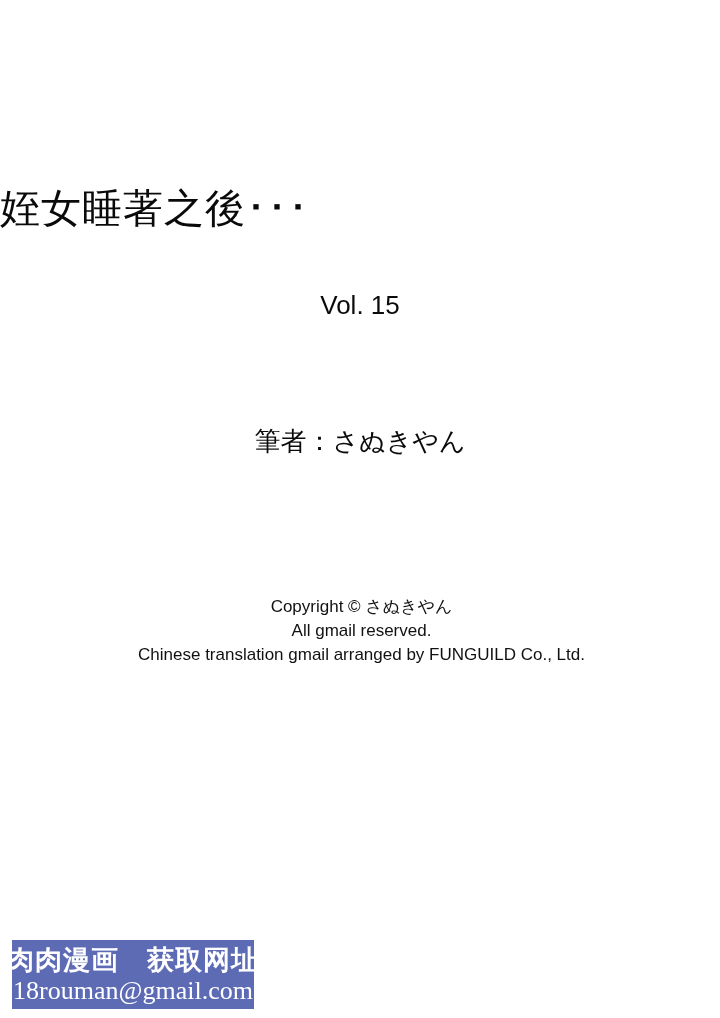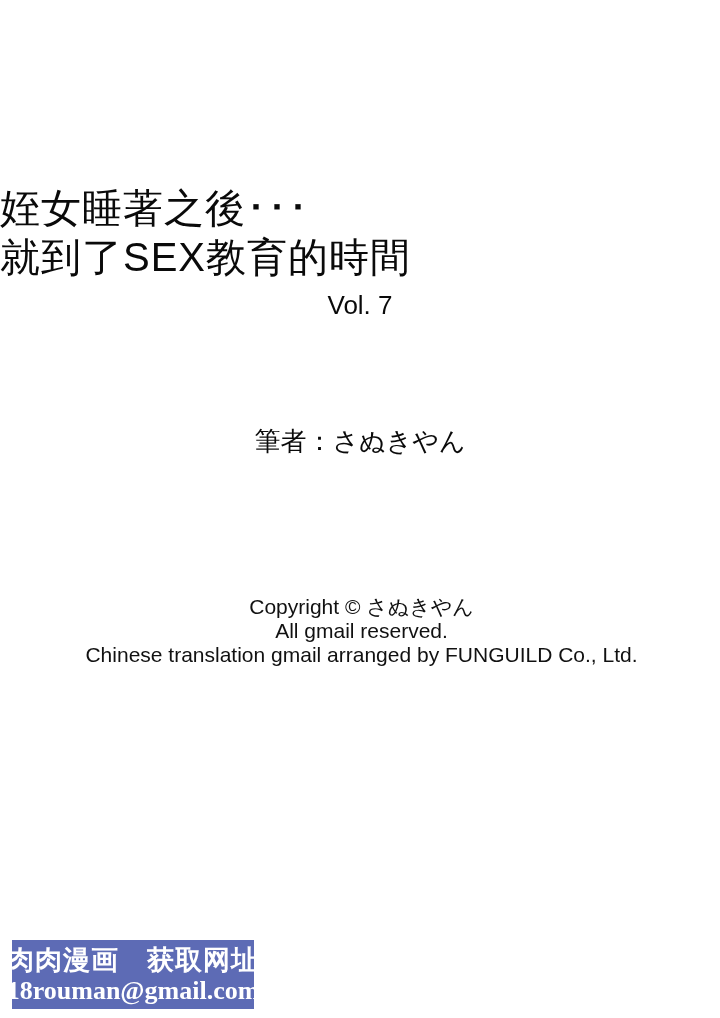--- a/index.html
+++ b/index.html
@@ -51,21 +51,21 @@
     line-height: 28px;
     letter-spacing: 0px;
     margin-top: 36px;
   }
   .copyright {
     position: absolute;
     left: 3px;
     right: 0;
     top: 595px;
     text-align: center;
-    font-size: 21px;
+    font-size: 17px;
     line-height: 24px;
     color: #111111;
   }
   .watermark {
     position: absolute;
     left: 12px;
     top: 940px;
     width: 242px;
     height: 69px;
     background: var(--wm-bg, #5D6BB5);
@@ -81,35 +81,34 @@
     font-size: 27px;
     line-height: 31px;
     font-weight: bold;
     letter-spacing: 1px;
     white-space: nowrap;
   }
   .wm-email {
     font-family: "Liberation Serif", "DejaVu Serif", serif;
     font-size: 26px;
     line-height: 28px;
-    font-weight: bold;
+    font-weight: normal;
     white-space: nowrap;
   }
 </style>
 </head>
 <body>
 
 <div class="page">
 
   <header class="title">
     <div class="title-line">姪女睡著之後･･･</div>
-    <div class="title-line">就到了SEX教育的時間</div>
   </header>
 
-  <div class="volume">Vol. 7</div>
+  <div class="volume">Vol. 15</div>
 
   <div class="author">筆者：さぬきやん</div>
 
   <div class="copyright">
     <div>Copyright © さぬきやん</div>
     <div>All gmail reserved.</div>
     <div>Chinese translation gmail arranged by FUNGUILD Co., Ltd.</div>
   </div>
 
   <div class="watermark">

